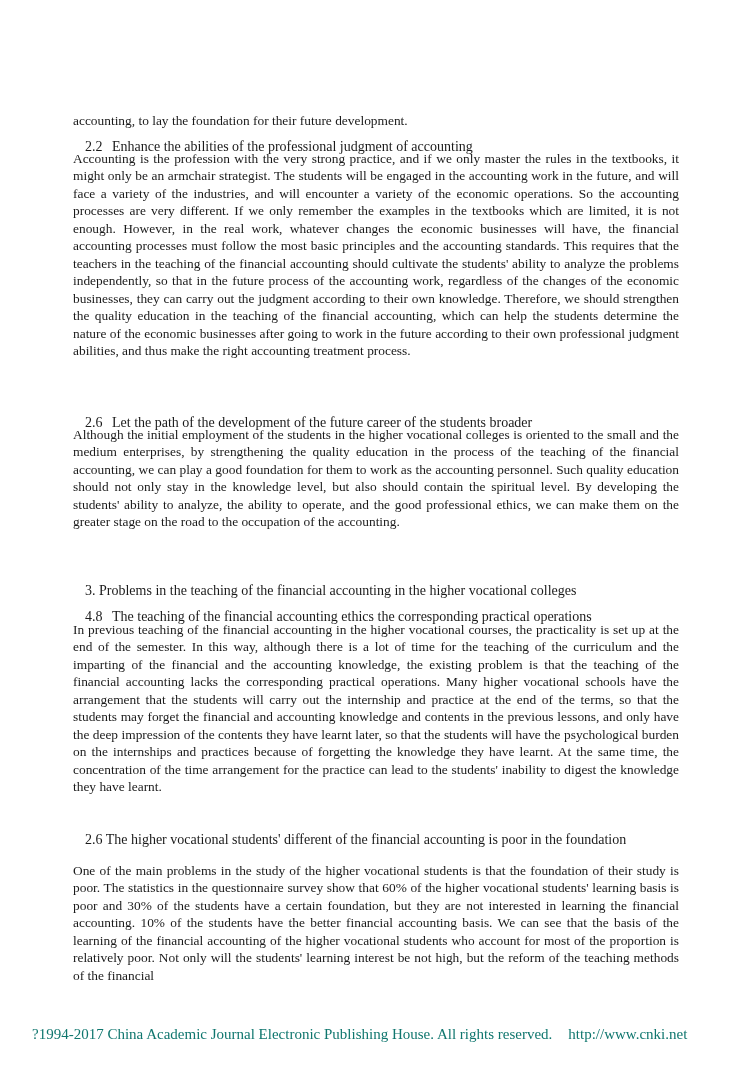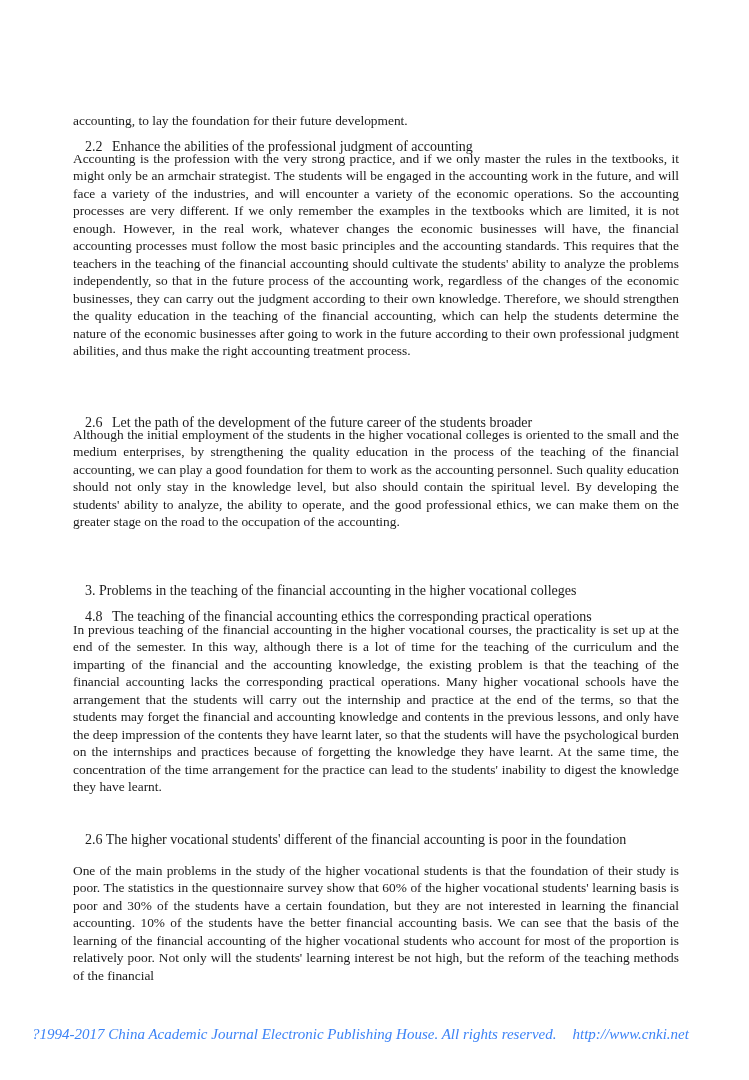--- a/index.html
+++ b/index.html
@@ -14,23 +14,22 @@
     margin: 0; position: absolute; left: 0; width: 606px;
   }
   .h {
     font-size: 14px; line-height: 17.45px; font-weight: normal;
     margin: 12px; position: absolute; left: 0; width: 606px;
   }
   .h .num { display: inline-block; width: 27px; }
   .h-hang { text-align: justify; text-align-last: left; padding-left: 25px; text-indent: -25px; box-sizing: border-box; }
   .footer {
     position: absolute; left: 32px; top: 1026px; white-space: nowrap;
-    font-size: 15px; color: #3b82f6;
+    font-size: 15px; color: #0f766e;
     font-family: "Liberation Serif", "DejaVu Serif", serif;
-    font-style: italic;
   }
   .footer .url { margin-left: 16px; }
 </style>
 </head>
 <body>
 
 <div class="page">
 
   <p class="p" style="top:112px;">accounting, to lay the foundation for their future development.</p>
 

